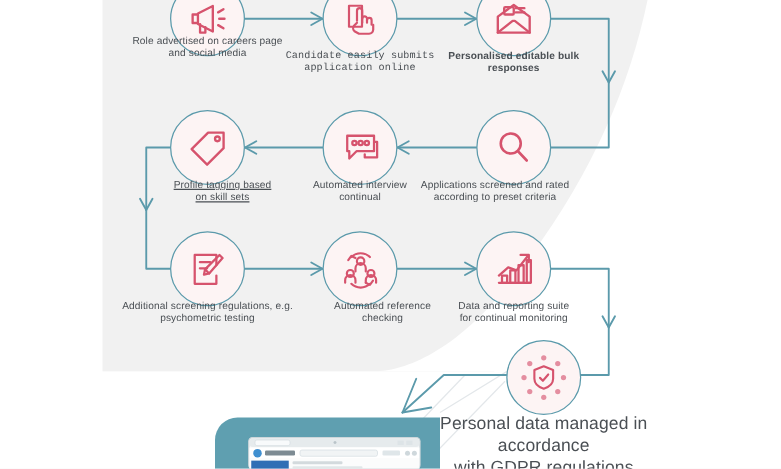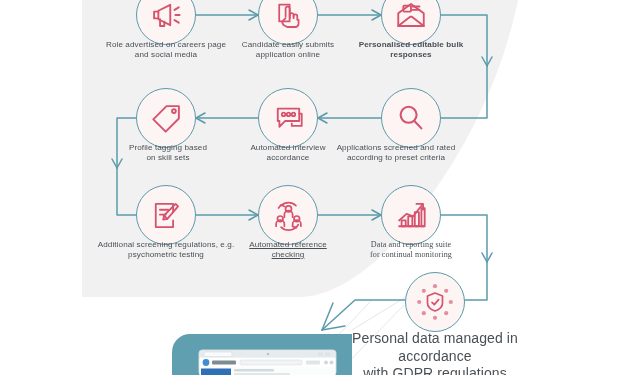--- a/index.html
+++ b/index.html
@@ -90,37 +90,37 @@
         <g fill="none" stroke="#d6536d" stroke-width="2.2" stroke-linecap="round" stroke-linejoin="round">
           <path d="M25 8 L11 15 L11 25 L25 32 Z"></path>
           <path d="M11 16 L6 16 L6 24 L11 24"></path>
           <path d="M13 25 L13 33 L18 33 L18 28"></path>
           <path d="M30 14 L35 11"></path>
           <path d="M31 20 L36 20"></path>
           <path d="M30 26 L35 29"></path>
         </g>
       </svg>
     </div>
-    <div class="caption" style="left:72px;top:40px;width:188px;">Role advertised on careers page
+    <div class="caption" style="left:72px;top:28px;width:188px;">Role advertised on careers page
 and social media</div>
   </div>
 
   <div class="node">
     <div class="circle" style="left:258px;top:-15px;width:60px;height:60px;">
       <svg width="32" height="32" viewBox="0 0 40 40">
         <g fill="none" stroke="#d6536d" stroke-width="2.2" stroke-linecap="round" stroke-linejoin="round">
           <path d="M9 7 L9 28 L22 28 L22 7 Z"></path>
           <path d="M17 22 L17 12 a2.6 2.6 0 0 1 5.2 0 L22.2 24"></path>
           <path d="M22.2 20 a2.4 2.4 0 0 1 4.8 0 L27 24"></path>
           <path d="M27 21.5 a2.3 2.3 0 0 1 4.6 0 L31.6 26"></path>
           <path d="M17 24 L14 27 a4 4 0 0 0 0.5 5.5 L19 35 L29 35 a4.5 4.5 0 0 0 4.2 -4 L33.2 26"></path>
         </g>
       </svg>
     </div>
-    <div class="caption" style="left:194px;top:40px;width:188px;">Candidate easily submits
+    <div class="caption" style="left:194px;top:40px;width:188px;font-family:Liberation Mono, monospace;">Candidate easily submits
 application online</div>
   </div>
 
   <div class="node">
     <div class="circle" style="left:381px;top:-15px;width:60px;height:60px;">
       <svg width="34" height="34" viewBox="0 0 40 40">
         <g fill="none" stroke="#d6536d" stroke-width="2.2" stroke-linecap="round" stroke-linejoin="round">
           <path d="M5 18 L20 7 L35 18 L35 33 L5 33 Z"></path>
           <path d="M5 33 L19 22 L21 22 L35 33"></path>
           <rect x="11" y="9" width="9" height="7" rx="1"></rect>
@@ -151,33 +151,33 @@
         <g fill="none" stroke="#d6536d" stroke-width="2.2" stroke-linecap="round" stroke-linejoin="round">
           <path d="M7 8 L33 8 L33 23 L16 23 L9 30 L9 23 L7 23 Z"></path>
           <circle cx="14" cy="15" r="2.1"></circle>
           <circle cx="20" cy="15" r="2.1"></circle>
           <circle cx="26" cy="15" r="2.1"></circle>
           <path d="M33 14 L36 14 L36 29 L24 29 L24 26"></path>
         </g>
       </svg>
     </div>
     <div class="caption" style="left:194px;top:143px;width:188px;">Automated interview
-accordance</div>
+continual</div>
   </div>
 
   <div class="node">
     <div class="circle" style="left:136px;top:88px;width:60px;height:60px;">
       <svg width="33" height="33" viewBox="0 0 40 40">
         <g fill="none" stroke="#d6536d" stroke-width="2.3" stroke-linecap="round" stroke-linejoin="round">
           <path d="M20 5 L35 5 L35 20 L19 36 L4 21 Z"></path>
           <circle cx="29" cy="11" r="2.3"></circle>
         </g>
       </svg>
     </div>
-    <div class="caption" style="left:74px;top:143px;width:188px;">Profile tagging based
+    <div class="caption" style="left:84px;top:143px;width:188px;text-decoration:underline;">Profile tagging based
 on skill sets</div>
   </div>
 
   <div class="node">
     <div class="circle" style="left:136px;top:185px;width:60px;height:60px;">
       <svg width="33" height="33" viewBox="0 0 40 40">
         <g fill="none" stroke="#d6536d" stroke-width="2.2" stroke-linecap="round" stroke-linejoin="round">
           <path d="M7 6 L28 6 L28 16 M7 6 L7 34 L28 34 L28 26"></path>
           <path d="M12 13 L22 13 M12 19 L19 19"></path>
           <path d="M34 9 L31 6 L17 20 L16 25 L21 24 Z"></path>
@@ -199,39 +199,39 @@
           <path d="M5 33 L5 30.5 a5 5 0 0 1 10 0 L15 33"></path>
           <circle cx="30" cy="24" r="3.4"></circle>
           <path d="M25 33 L25 30.5 a5 5 0 0 1 10 0 L35 33"></path>
           <path d="M11 8 a13 13 0 0 1 18 0"></path>
           <path d="M8 11 L11 7 L15 9"></path>
           <path d="M29 34 a13 13 0 0 1 -18 0"></path>
           <path d="M32 31 L29 35 L25 33"></path>
         </g>
       </svg>
     </div>
-    <div class="caption" style="left:194px;top:240px;width:188px;text-decoration:underline;">Automated reference
+    <div class="caption" style="left:212px;top:240px;width:188px;">Automated reference
 checking</div>
   </div>
 
   <div class="node">
     <div class="circle" style="left:381px;top:185px;width:60px;height:60px;">
       <svg width="33" height="33" viewBox="0 0 40 40">
         <g fill="none" stroke="#d6536d" stroke-width="2.2" stroke-linecap="round" stroke-linejoin="round">
           <path d="M5 33 L35 33"></path>
           <rect x="8" y="26" width="5" height="7"></rect>
           <rect x="16" y="21" width="5" height="12"></rect>
           <rect x="24" y="16" width="5" height="17"></rect>
           <rect x="32" y="11" width="4" height="22"></rect>
           <path d="M5 26 L14 18 L22 21 L33 7"></path>
           <path d="M26 6 L34 6 L34 13"></path>
         </g>
       </svg>
     </div>
-    <div class="caption" style="left:317px;top:240px;width:188px;font-family:Liberation Serif, serif;">Data and reporting suite
+    <div class="caption" style="left:317px;top:240px;width:188px;">Data and reporting suite
 for continual monitoring</div>
   </div>
 
   <div class="node">
     <div class="circle" style="left:405px;top:272px;width:60px;height:60px;">
       <svg width="40" height="40" viewBox="0 0 40 40">
         <g fill="none" stroke="#d6536d" stroke-width="1.7" stroke-linecap="round" stroke-linejoin="round">
           <path d="M20 11 L27.5 14 L27.5 21 C27.5 25 24 27.7 20 29 C16 27.7 12.5 25 12.5 21 L12.5 14 Z"></path>
           <path d="M17 20.3 L19.3 22.6 L23.6 17.6"></path>
         </g>

